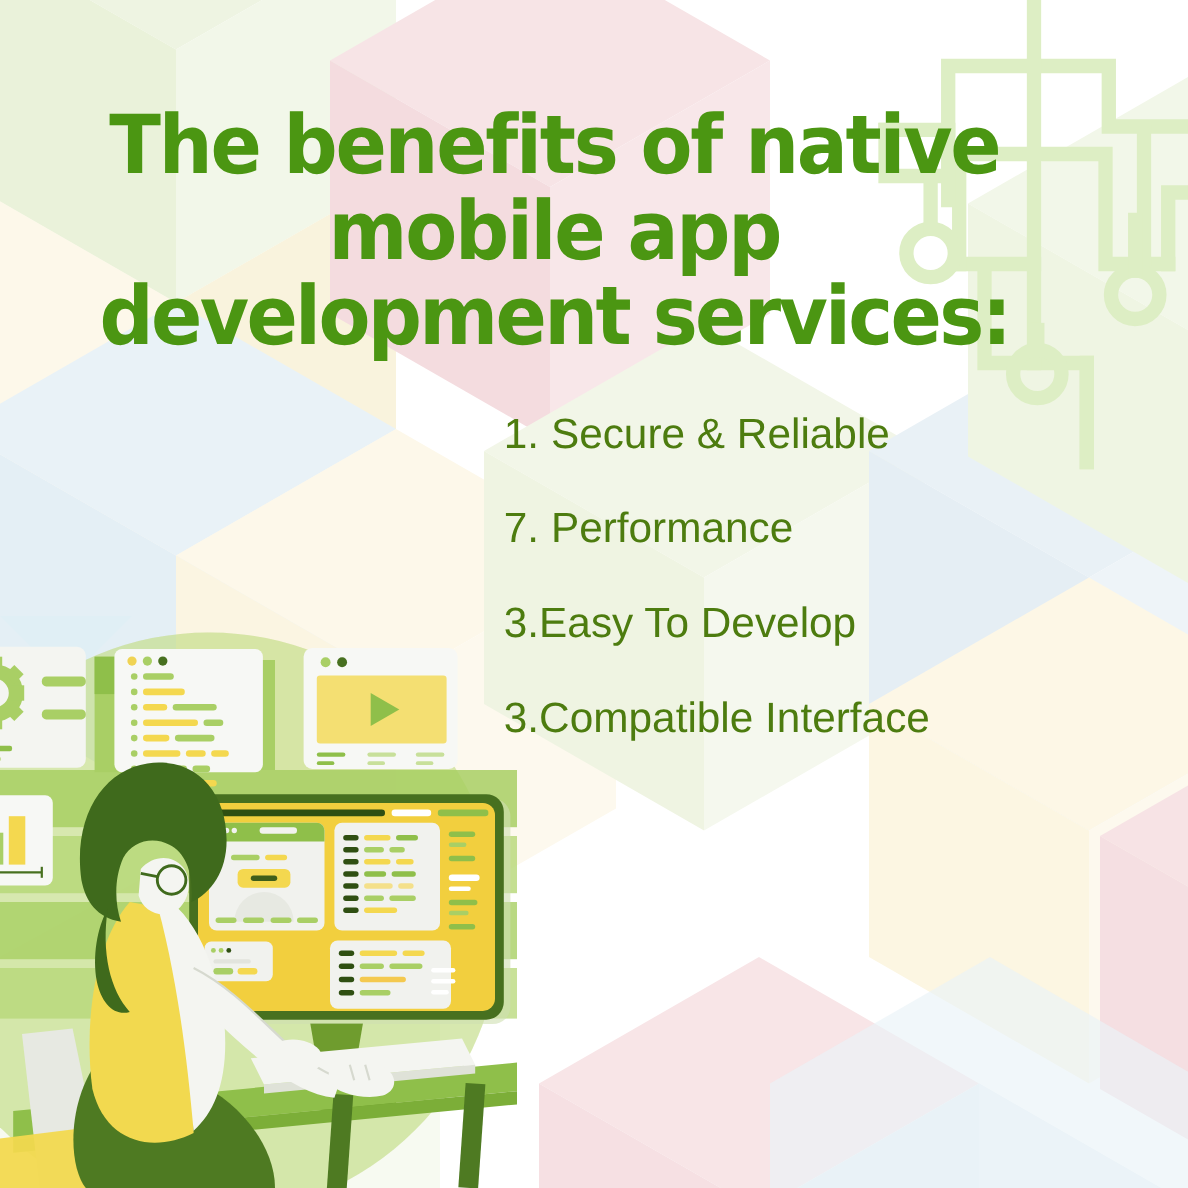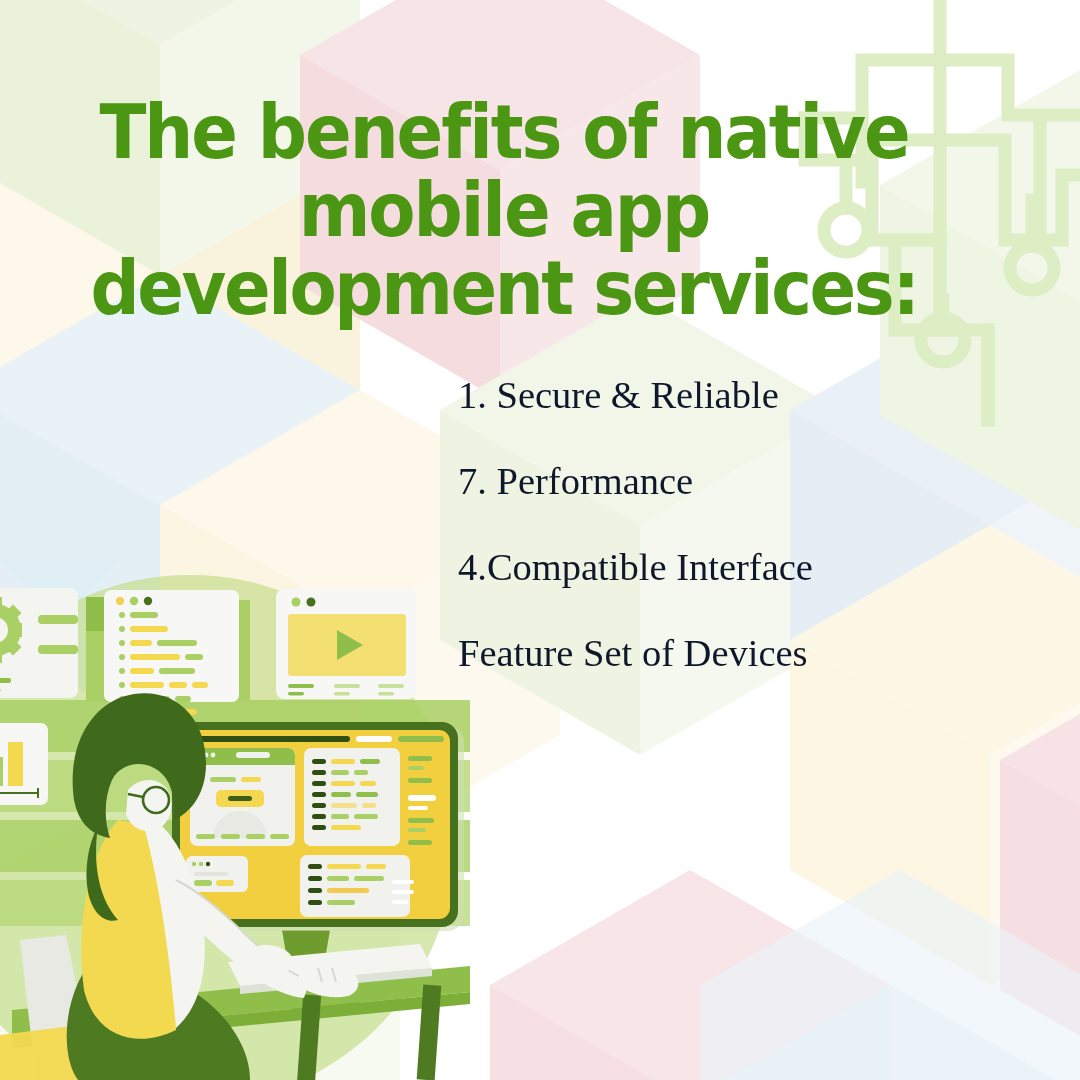--- a/index.html
+++ b/index.html
@@ -28,24 +28,24 @@
     white-space:nowrap;
   }
   #title-block .tline.l3{letter-spacing:-2.6px;}
 
   
   #list-block{
     position:absolute; left:458px; top:352px; width:612px; z-index:6;
   }
   #list-block .litem{
     display:block;
-    font-family:Liberation Serif, serif;
+    font-family:Liberation Sans, sans-serif;
     font-size:38.5px;
     line-height:86px;
-    color:#0f172a;
+    color:#4d7c0f;
     white-space:pre;
     letter-spacing:0px;
   }
 
   
   #logo-block{position:absolute;left:716px;top:890px;width:350px;height:165px;z-index:7;}
 </style>
 </head>
 <body>
 
@@ -408,22 +408,22 @@
 
   <div id="title-block">
     <span class="tline l1">The benefits of native</span>
     <span class="tline l2">mobile app</span>
     <span class="tline l3">development services:</span>
   </div>
 
   <div id="list-block">
     <span class="litem">1. Secure &amp; Reliable</span>
     <span class="litem">7. Performance</span>
-    <span class="litem">4.Compatible Interface</span>
-    <span class="litem">Feature Set of Devices</span>
+    <span class="litem">3.Easy To Develop</span>
+    <span class="litem">3.Compatible Interface</span>
   </div>
 
   <div id="logo-block">
   <svg class="logosvg" viewBox="0 0 350 165" width="350" height="165" xmlns="http://www.w3.org/2000/svg">
 
     <g>
 
       <polygon points="128,20 224,20 238,8 142,8" fill="#3b2a1c"></polygon>
       <polygon points="224,20 224,96 238,84 238,8" fill="#2b1d12"></polygon>
       <rect x="128" y="20" width="96" height="76" fill="#e03d36"></rect>

